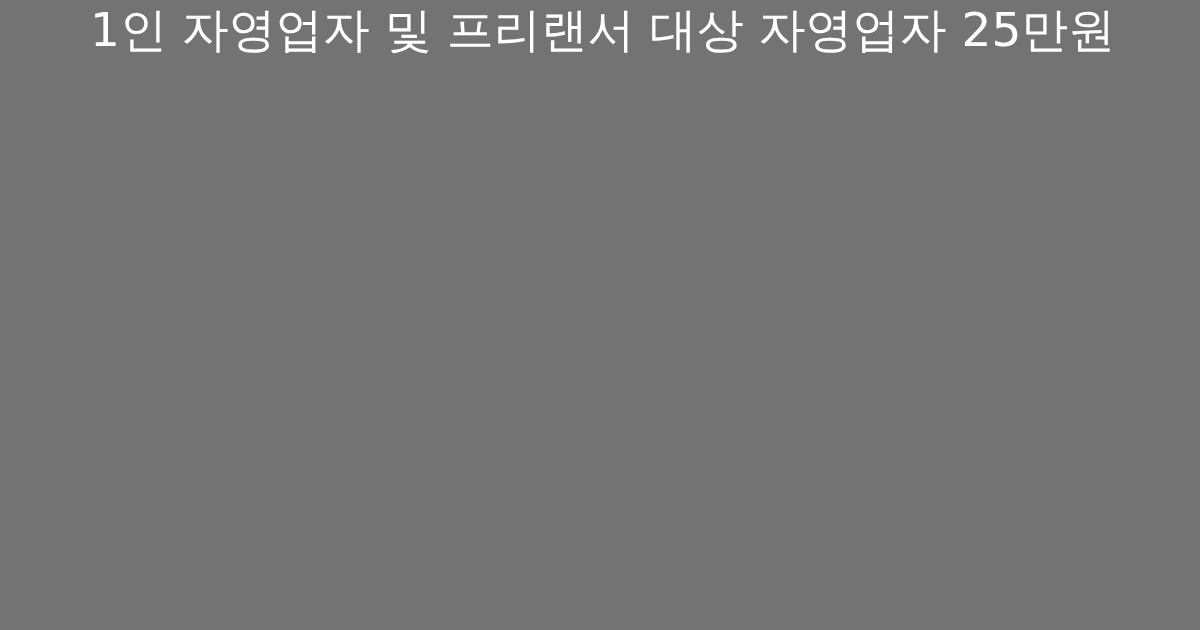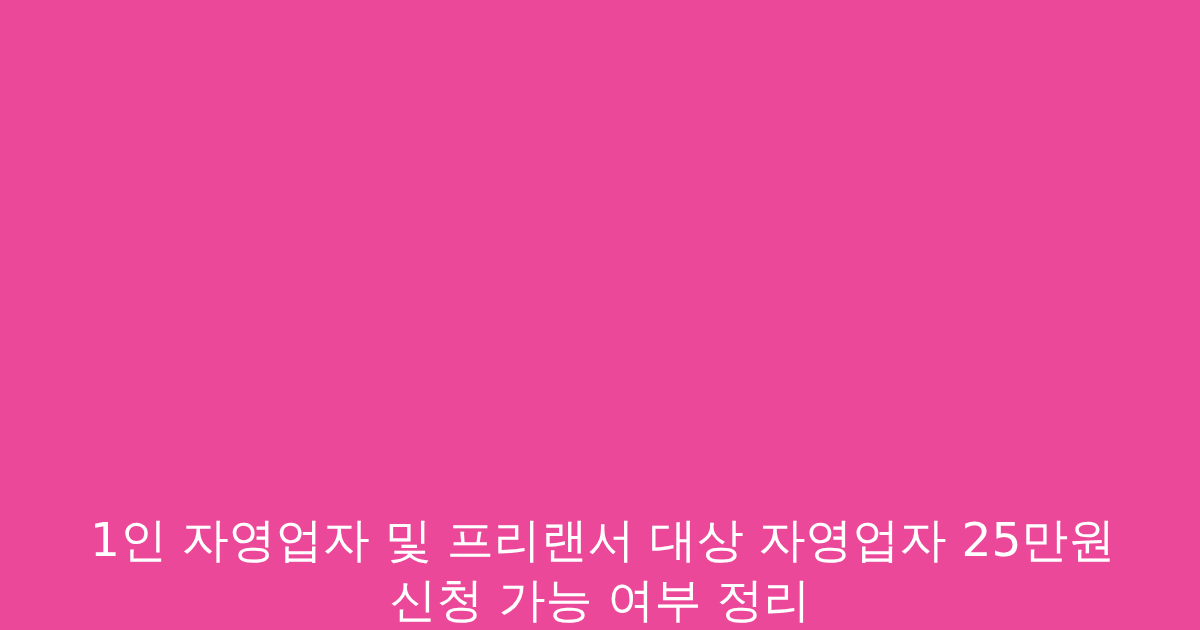--- a/index.html
+++ b/index.html
@@ -11,23 +11,23 @@
     width: 1200px;
     height: 630px;
     overflow: hidden;
     font-family: "DejaVu Sans", "Liberation Sans", sans-serif;
   }
   .og-card {
     position: relative;
     box-sizing: border-box;
     width: 1200px;
     height: 630px;
-    background-color: #ec4899;
+    background-color: #737373;
     display: flex;
-    align-items: flex-end;
+    align-items: flex-start;
     justify-content: center;
   }
   .title-block {
     width: 1060px;
     text-align: center;
     padding: 0 20px;
     box-sizing: border-box;
   }
   .title-line {
     display: block;
@@ -39,15 +39,14 @@
     white-space: nowrap;
     -webkit-font-smoothing: antialiased;
   }
 </style>
 </head>
 <body>
 
 <div class="og-card">
   <div class="title-block">
     <span class="title-line">1인 자영업자 및 프리랜서 대상 자영업자 25만원</span>
-    <span class="title-line">신청 가능 여부 정리</span>
   </div>
 </div>
 
 </body></html>

